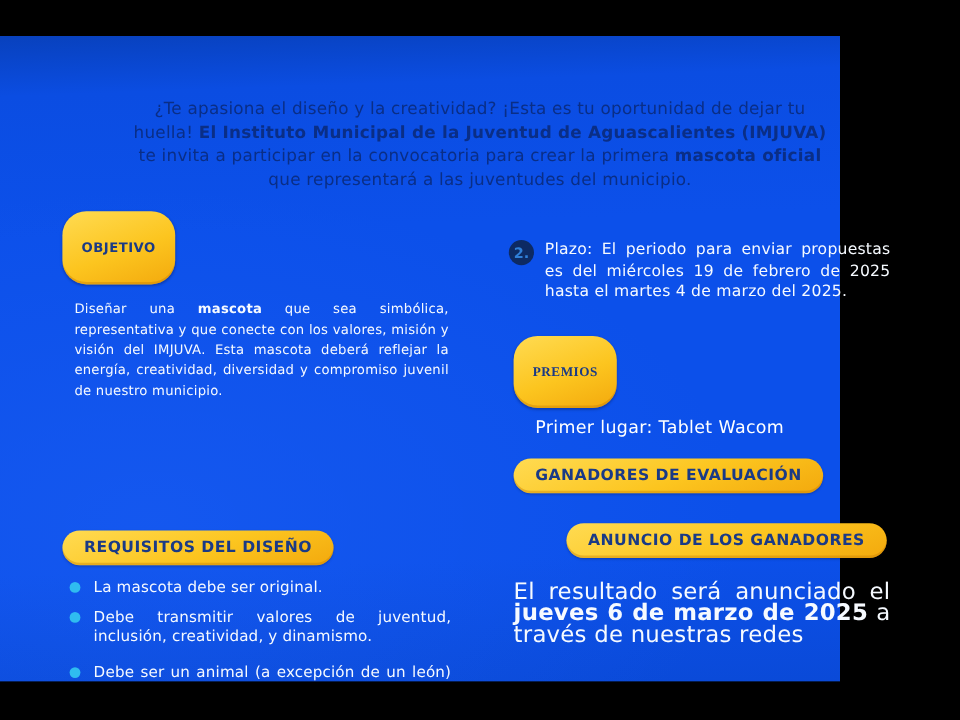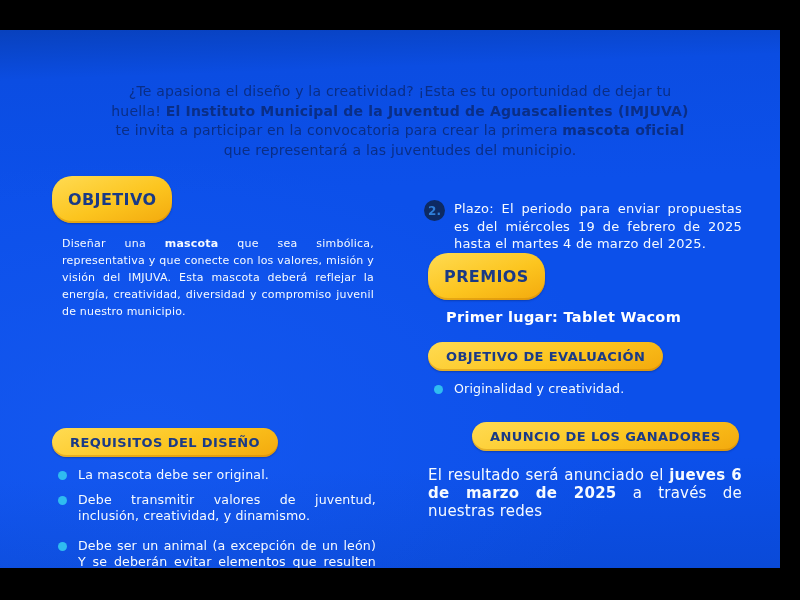--- a/index.html
+++ b/index.html
@@ -1,21 +1,21 @@
 <!DOCTYPE html>
 <html><head>
 <meta charset="utf-8">
 <style>
   html,body{margin:0;padding:0;background:#000;}
   .stage{
     position:relative;width:800px;height:600px;overflow:hidden;background:#000;
     font-family:"DejaVu Sans","Liberation Sans",sans-serif;
   }
   .poster{
-    position:absolute;left:0;top:30px;width:780px;height:538px;
+    position:absolute;left:0;top:30px;width:700px;height:538px;
     background:
       radial-gradient(900px 500px at 18% 75%, rgba(45,110,255,.25), rgba(45,110,255,0) 55%),
       linear-gradient(178deg,#0841bd 0%,#0b4de2 9%,#0c50ea 30%,#0c50ea 80%,#0a4ad8 100%);
   }
   .intro{
     position:absolute;top:38px;left:108px;width:584px;
     text-align:center;color:#0a2e86;font-size:14px;line-height:19.5px;
     letter-spacing:.2px;font-weight:500;
   }
   .b{font-weight:bold;}
@@ -23,21 +23,21 @@
     display:inline-block;
     background:linear-gradient(160deg,#ffdb52 0%,#fcc51f 55%,#f3a90d 100%);
     color:#1a3a86;font-weight:bold;
     border-radius:20px;
     box-shadow:inset 0 -2px 0 rgba(190,115,0,.35), 0 1px 2px rgba(0,0,30,.25);
     white-space:nowrap;
   }
   .col-left{position:absolute;left:52px;top:146px;width:324px;}
   .col-right{position:absolute;left:428px;top:170px;width:314px;}
   .badge-lg{padding:7px 18px;font-size:13px;letter-spacing:.4px;}
-  .badge-sm{padding:14px 16px;font-size:16px;letter-spacing:.4px;}
+  .badge-sm{padding:24px 16px;font-size:11px;letter-spacing:.4px;}
   .body-text{
     color:#f6faff;font-size:11px;line-height:17px;letter-spacing:.2px;
     text-align:justify;
   }
   .objetivo-text{margin:12px 0 0 10px;width:312px;}
   .req-badge{margin-top:108px;}
   .blist{list-style:none;margin:10px 0 0 0;padding:0;}
   .blist li{
     position:relative;padding-left:26px;
     color:#f6faff;font-size:12.6px;line-height:16.5px;letter-spacing:.15px;
@@ -47,29 +47,29 @@
     position:absolute;left:6px;top:4px;width:9px;height:9px;border-radius:50%;
     background:#2fbcf0;
   }
   .plazo-row{position:relative;padding-left:26px;}
   .plazo-num{
     position:absolute;left:-4px;top:0px;width:21px;height:21px;border-radius:50%;
     background:#0d2a63;color:#2f7fd8;font-weight:bold;font-size:12px;
     display:flex;align-items:center;justify-content:center;
   }
   .plazo-text{color:#f6faff;font-size:13px;line-height:17.5px;text-align:justify;letter-spacing:.2px;}
-  .premios-badge{}
-  .first-prize{margin:9px 0 0 18px;color:#ffffff;font-weight:bold;font-size:14.5px;letter-spacing:.3px;}
+  .premios-badge{margin-top:27px;font-family:Liberation Serif, serif;}
+  .first-prize{margin:9px 0 0 18px;color:#ffffff;font-weight:normal;font-size:14.5px;letter-spacing:.3px;}
   .criterios-badge{margin-top:17px;}
   .crit-list li{margin-bottom:7px;}
   .req-list li{margin-bottom:8px;}
   .req-list li:nth-child(2){margin-bottom:13px;}
   .req-list li:nth-child(3){margin-bottom:14px;}
   .anuncio-badge{margin-top:25px;padding-left:44px;}
-  .anuncio-text{color:#f6faff;font-size:15px;line-height:18px;text-align:justify;letter-spacing:.2px;}
+  .anuncio-text{color:#f6faff;font-size:19px;line-height:18px;text-align:justify;letter-spacing:.2px;}
   .bar{position:absolute;left:0;width:800px;background:#000;}
   .bar-top{top:0;height:30px;}
   .bar-bottom{top:568px;height:32px;}
   .bottom-line{
     position:absolute;left:65px;top:564px;width:197px;height:2px;
     background:rgba(235,240,245,.8);border-radius:1px;
   }
 </style>
 </head>
 <body>
@@ -110,28 +110,24 @@
         <span class="plazo-num">2.</span>
         <p class="plazo-text" style="margin:0">Plazo: El periodo para enviar propuestas es del miércoles 19 de febrero de 2025 hasta el martes 4 de marzo del 2025.</p>
       </div>
 
       <div class="premios-badge">
         <span class="badge badge-sm">PREMIOS</span>
       </div>
       <p class="first-prize">Primer lugar: Tablet Wacom</p>
 
       <div class="criterios-badge">
-        <span class="badge badge-lg">OBJETIVO DE EVALUACIÓN</span>
+        <span class="badge badge-lg">GANADORES DE EVALUACIÓN</span>
       </div>
 
       <ul class="blist crit-list">
-        <li>
-          <span class="dot"></span>
-          <span>Originalidad y creatividad.</span>
-        </li>
       </ul>
 
       <div class="anuncio-badge">
         <span class="badge badge-lg">ANUNCIO DE LOS GANADORES</span>
       </div>
 
       <p class="anuncio-text"><span>El resultado será anunciado el </span><span class="b">jueves 6 de marzo de 2025</span><span> a través de nuestras redes</span></p>
     </div>
 
     <div class="bottom-line"></div>

